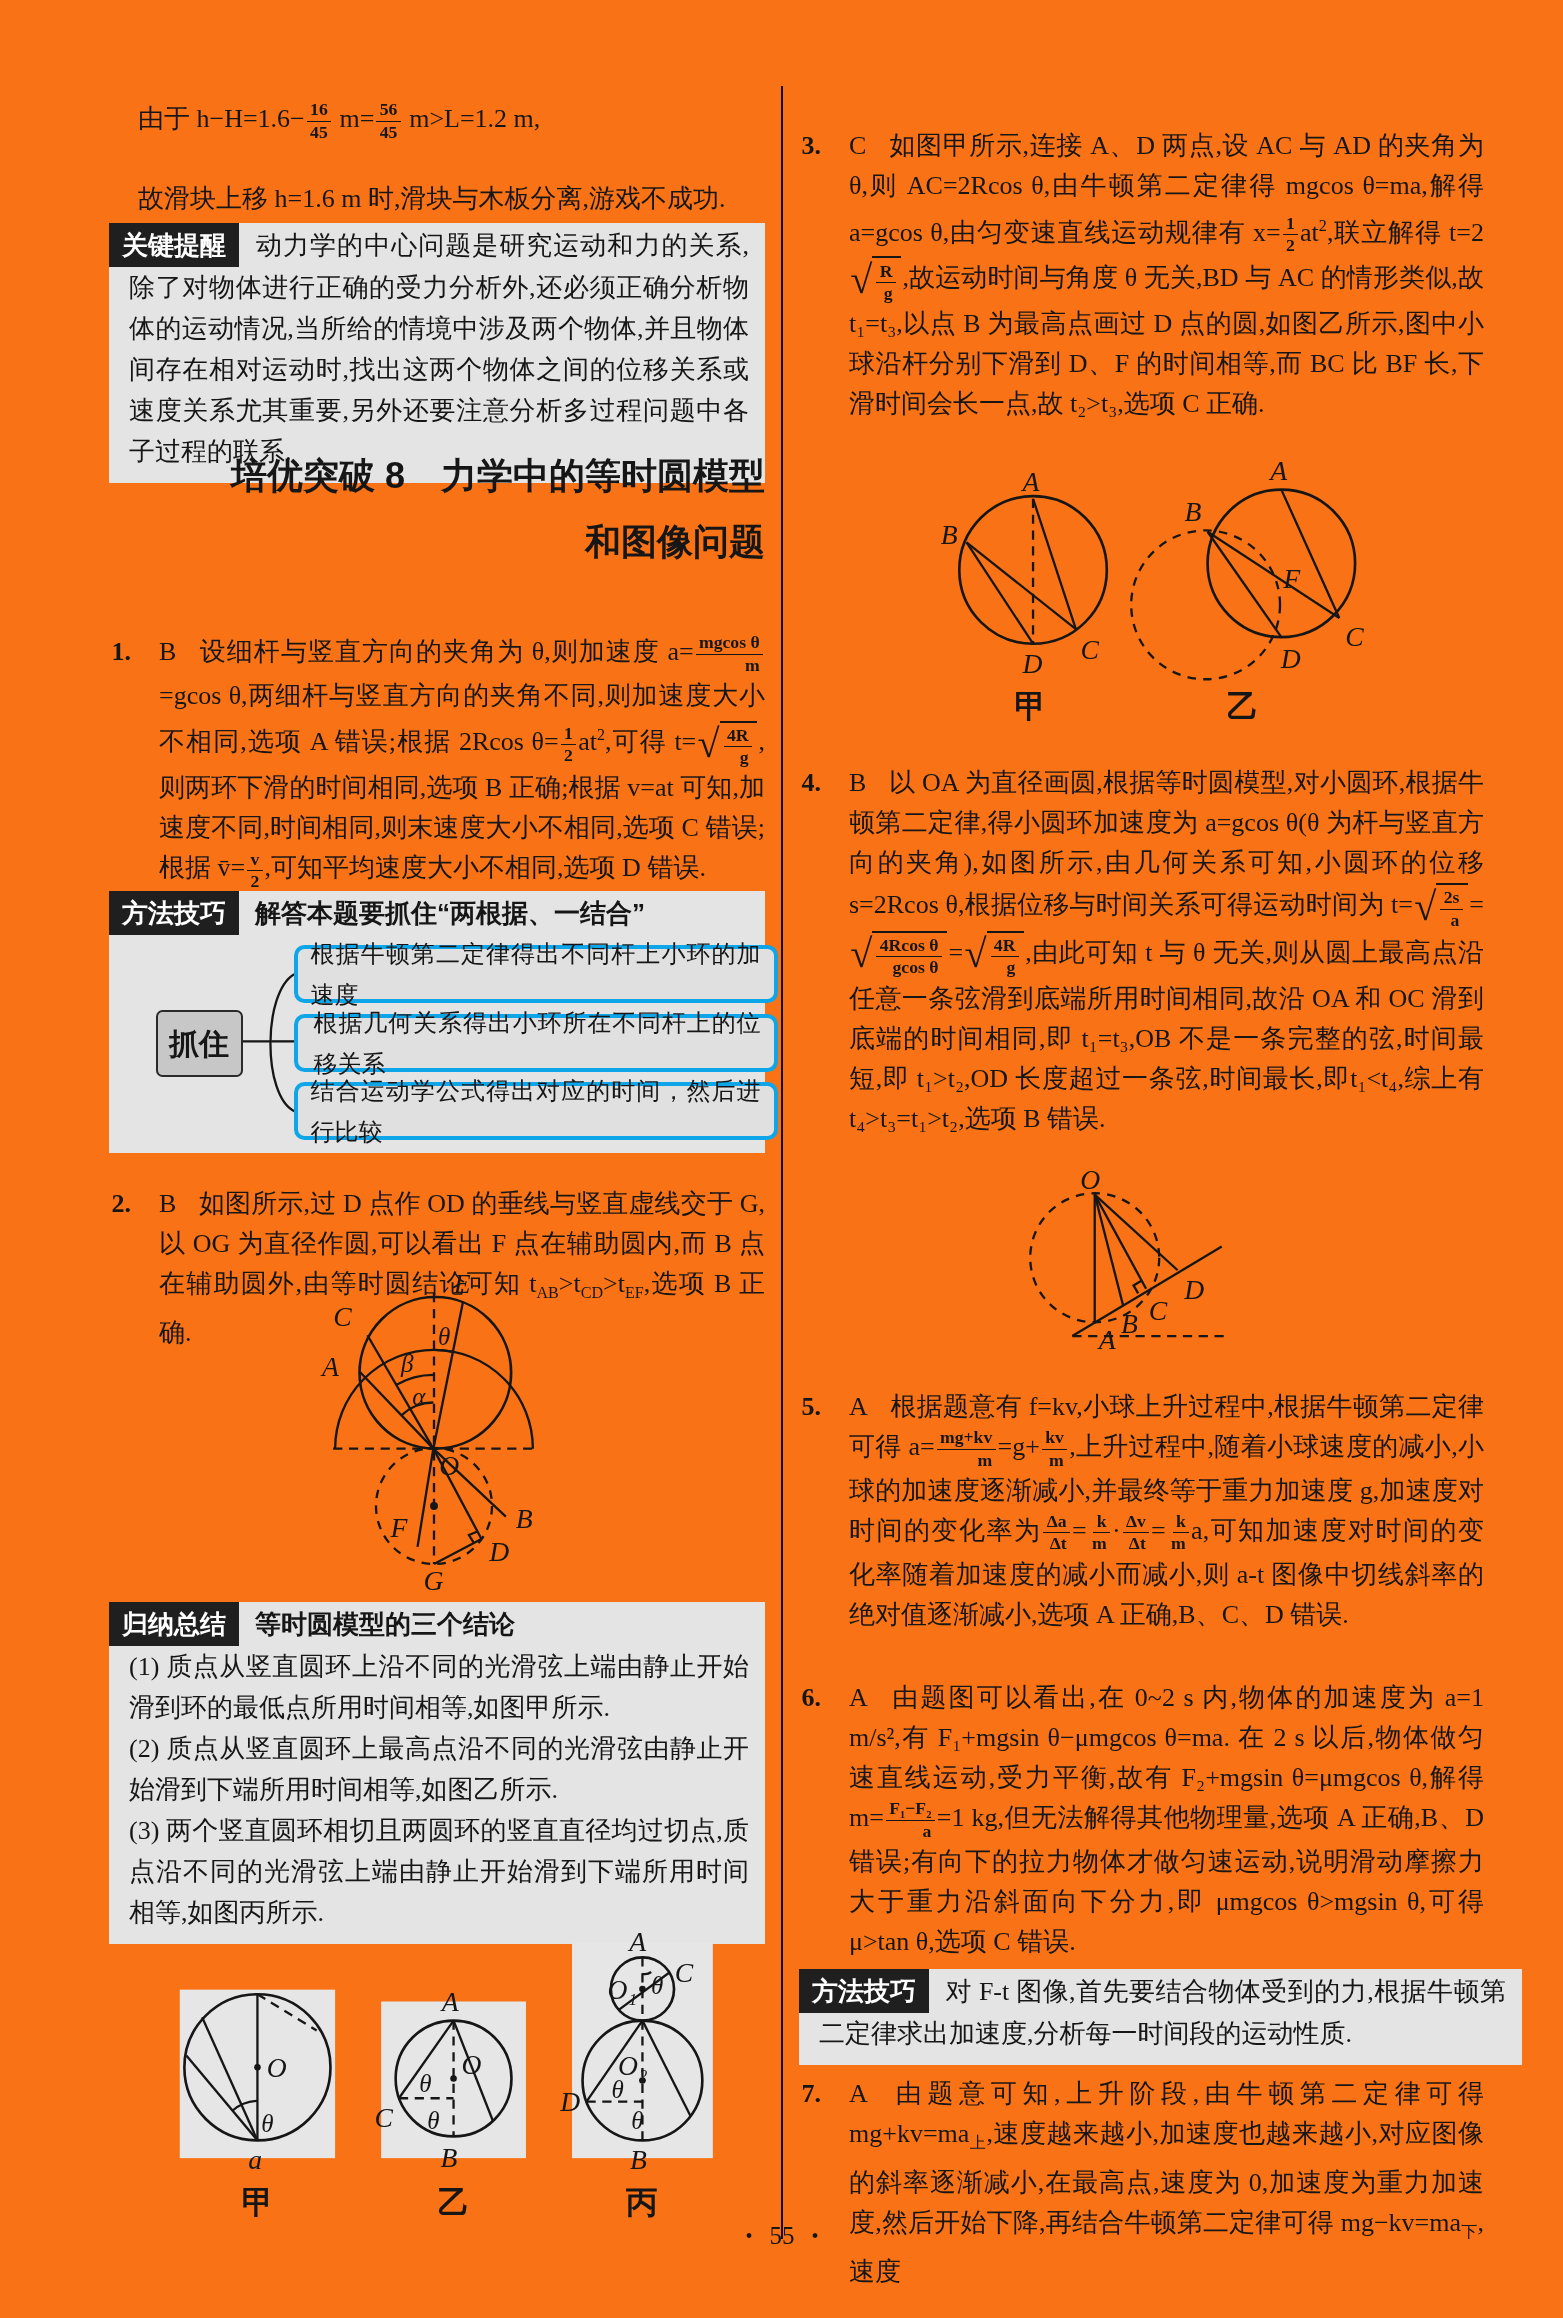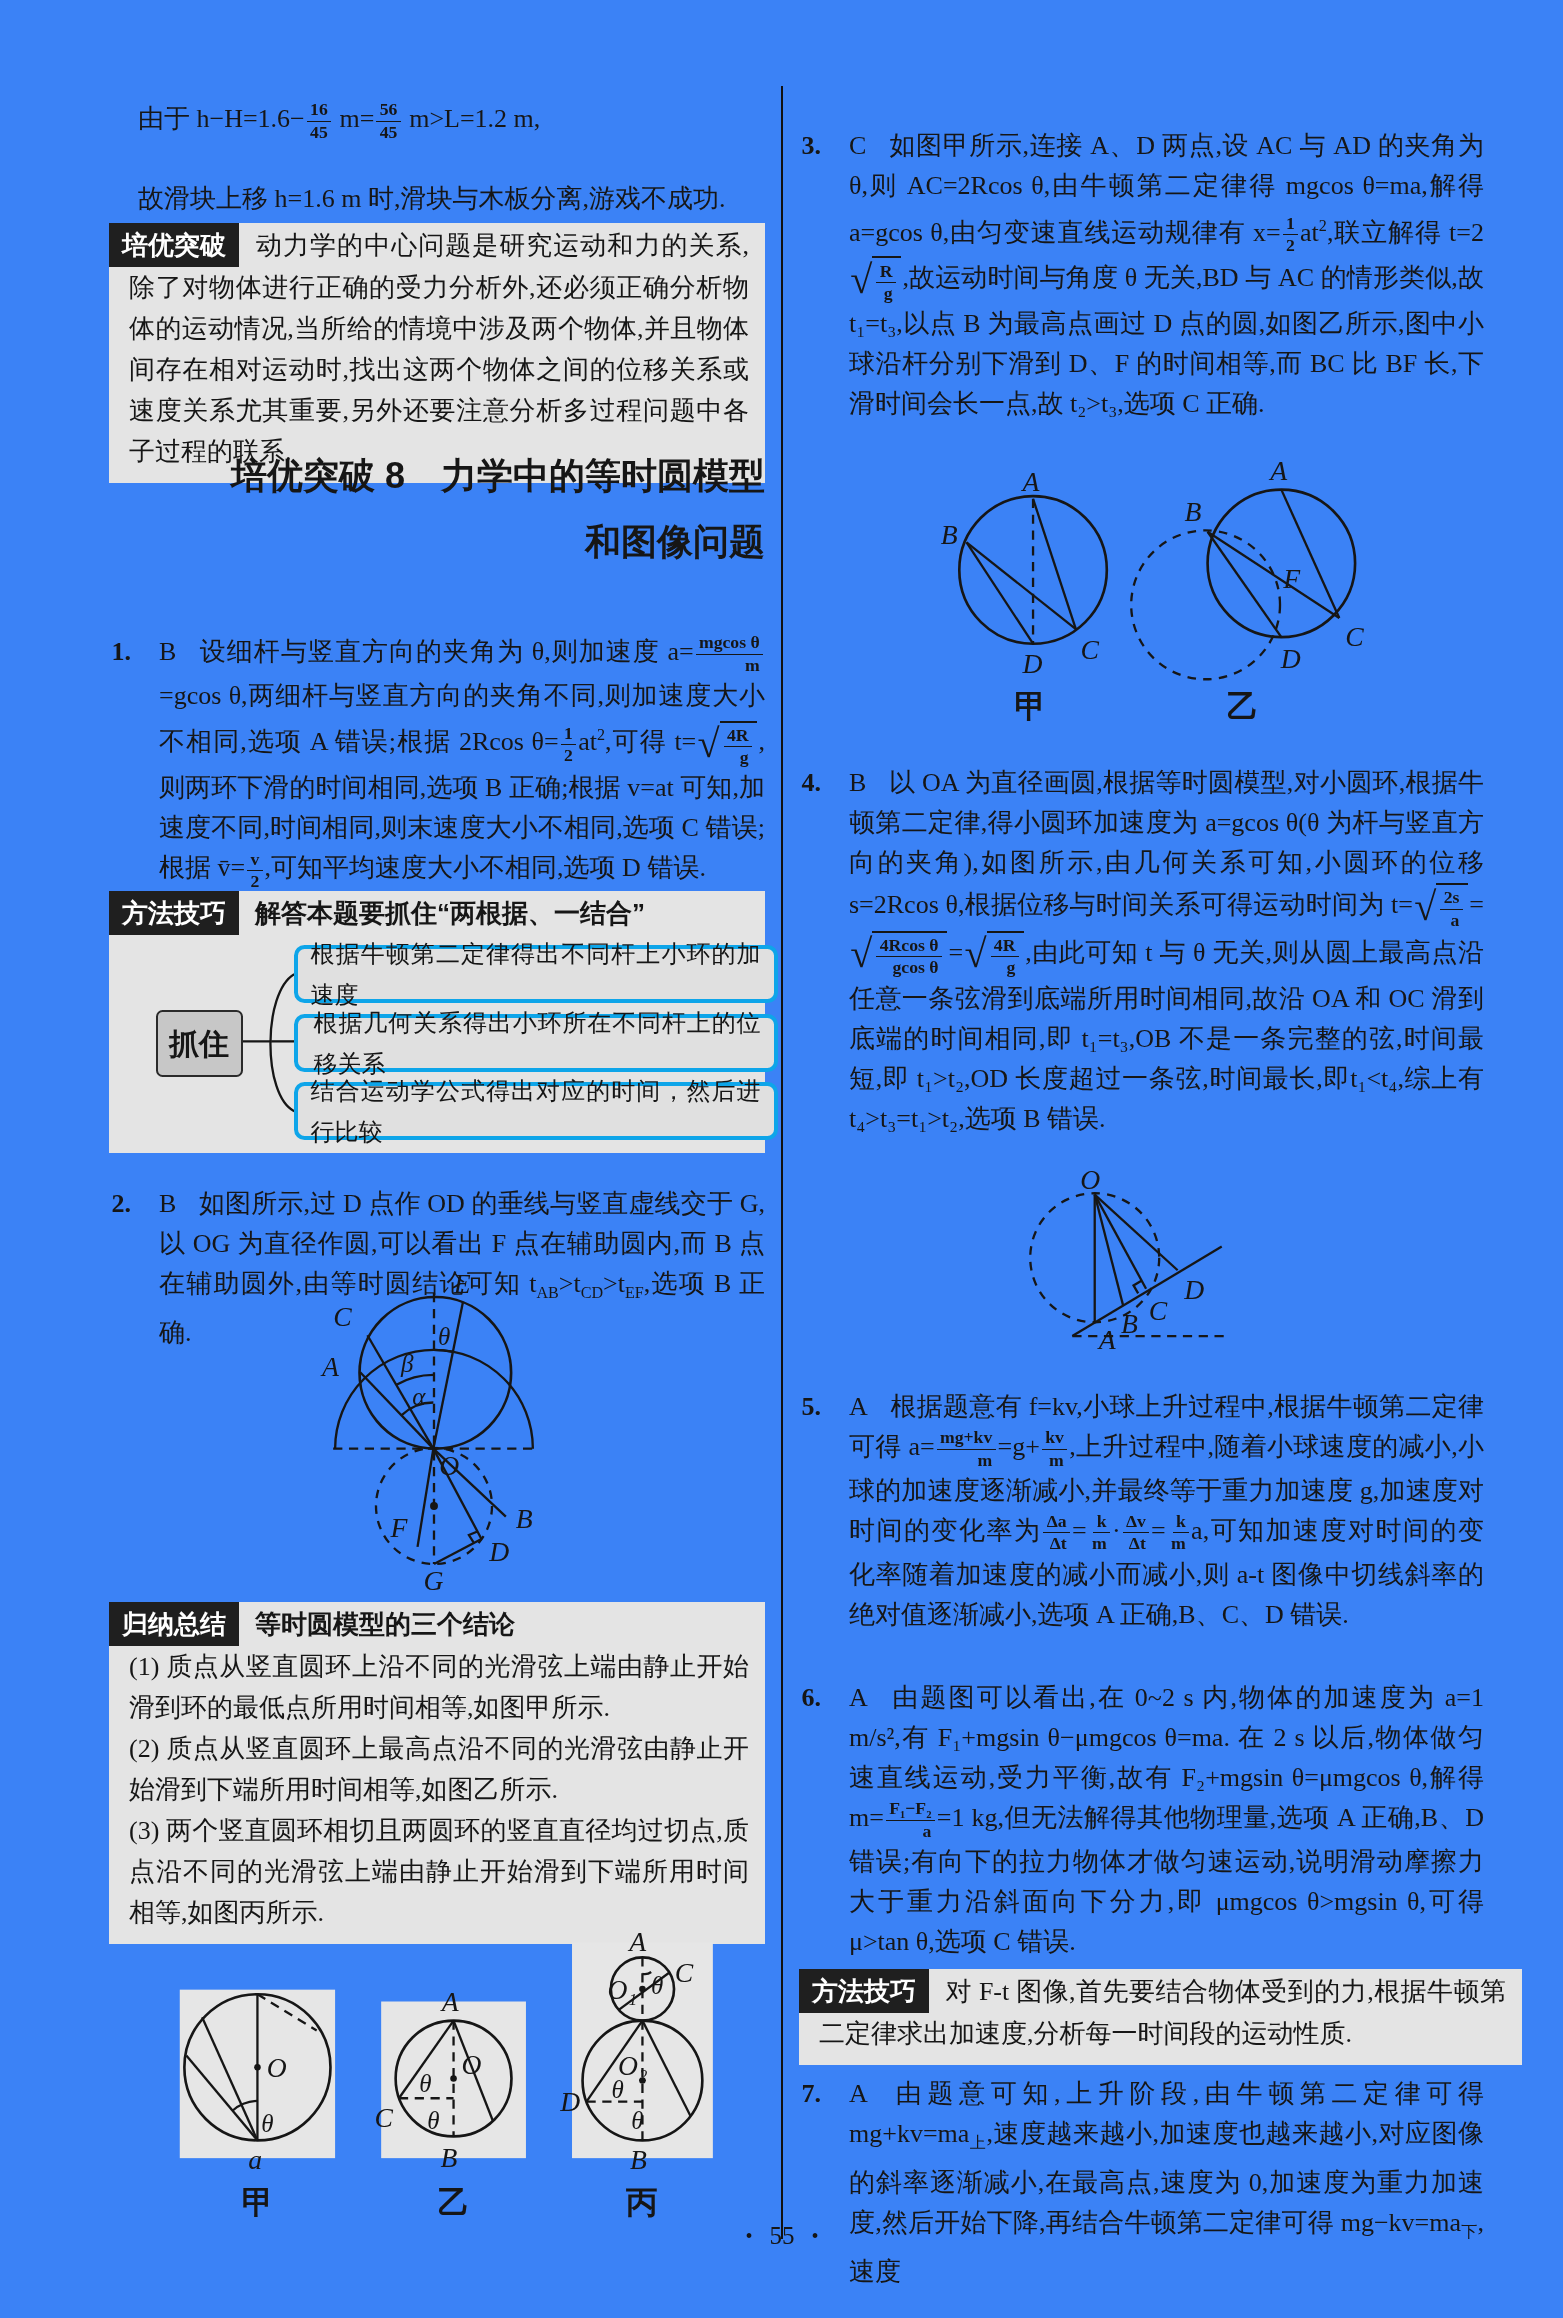--- a/index.html
+++ b/index.html
@@ -1,16 +1,16 @@
 <!DOCTYPE html>
 <html style="font-size:10.5px"><head>
 <meta charset="utf-8">
 <style>
   html,body{margin:0;padding:0;background:#888;}
-  #page{position:relative;width:1564px;height:2319px;background:#3b82f6;overflow:hidden;
+  #page{position:relative;width:1564px;height:2319px;background:#f97316;overflow:hidden;
         font-family:"Liberation Serif","DejaVu Serif",serif;color:#161616;}
   .abs{position:absolute;}
   
   .para{font-size:26px;line-height:40px;text-align:justify;}
   .q{position:absolute;font-size:26px;line-height:40px;text-align:justify;padding-left:50px;}
   .qnum{position:absolute;left:2.6px;top:0;font-weight:bold;}
   .qans{margin-right:22.4px;}
   sub{font-size:0.62em;}
   sup{font-size:0.62em;}
   
@@ -71,21 +71,21 @@
         </span> m=<span class="frac">
           <span class="fn">56</span>
           <span class="fd">45</span>
         </span> m&gt;L=1.2 m,</span>
   </div>
   <div class="abs para" style="left:109px;top:179px;width:656px;padding-left:29px;">
     <span>故滑块上移 h=1.6 m 时,滑块与木板分离,游戏不成功.</span>
   </div>
 
   <div class="gbox" style="left:109px;top:223px;width:656px;box-sizing:border-box;">
-    <span class="tab">培优突破</span><span>动力学的中心问题是研究运动和力的关系,除了对物体进行正确的受力分析外,还必须正确分析物体的运动情况,当所给的情境中涉及两个物体,并且物体间存在相对运动时,找出这两个物体之间的位移关系或速度关系尤其重要,另外还要注意分析多过程问题中各子过程的联系.</span>
+    <span class="tab">关键提醒</span><span>动力学的中心问题是研究运动和力的关系,除了对物体进行正确的受力分析外,还必须正确分析物体的运动情况,当所给的情境中涉及两个物体,并且物体间存在相对运动时,找出这两个物体之间的位移关系或速度关系尤其重要,另外还要注意分析多过程问题中各子过程的联系.</span>
   </div>
 
   <div class="sec-title" style="top:443px;">
     <div>培优突破 8　力学中的等时圆模型</div>
     <div>和图像问题</div>
   </div>
 
   <p class="q" style="left:109px;top:606px;width:656px;box-sizing:border-box;">
     <span class="qnum">1.</span><span class="qans">B</span><span>设细杆与竖直方向的夹角为 θ,则加速度 a=<span class="frac">
           <span class="fn">mgcos θ</span>

